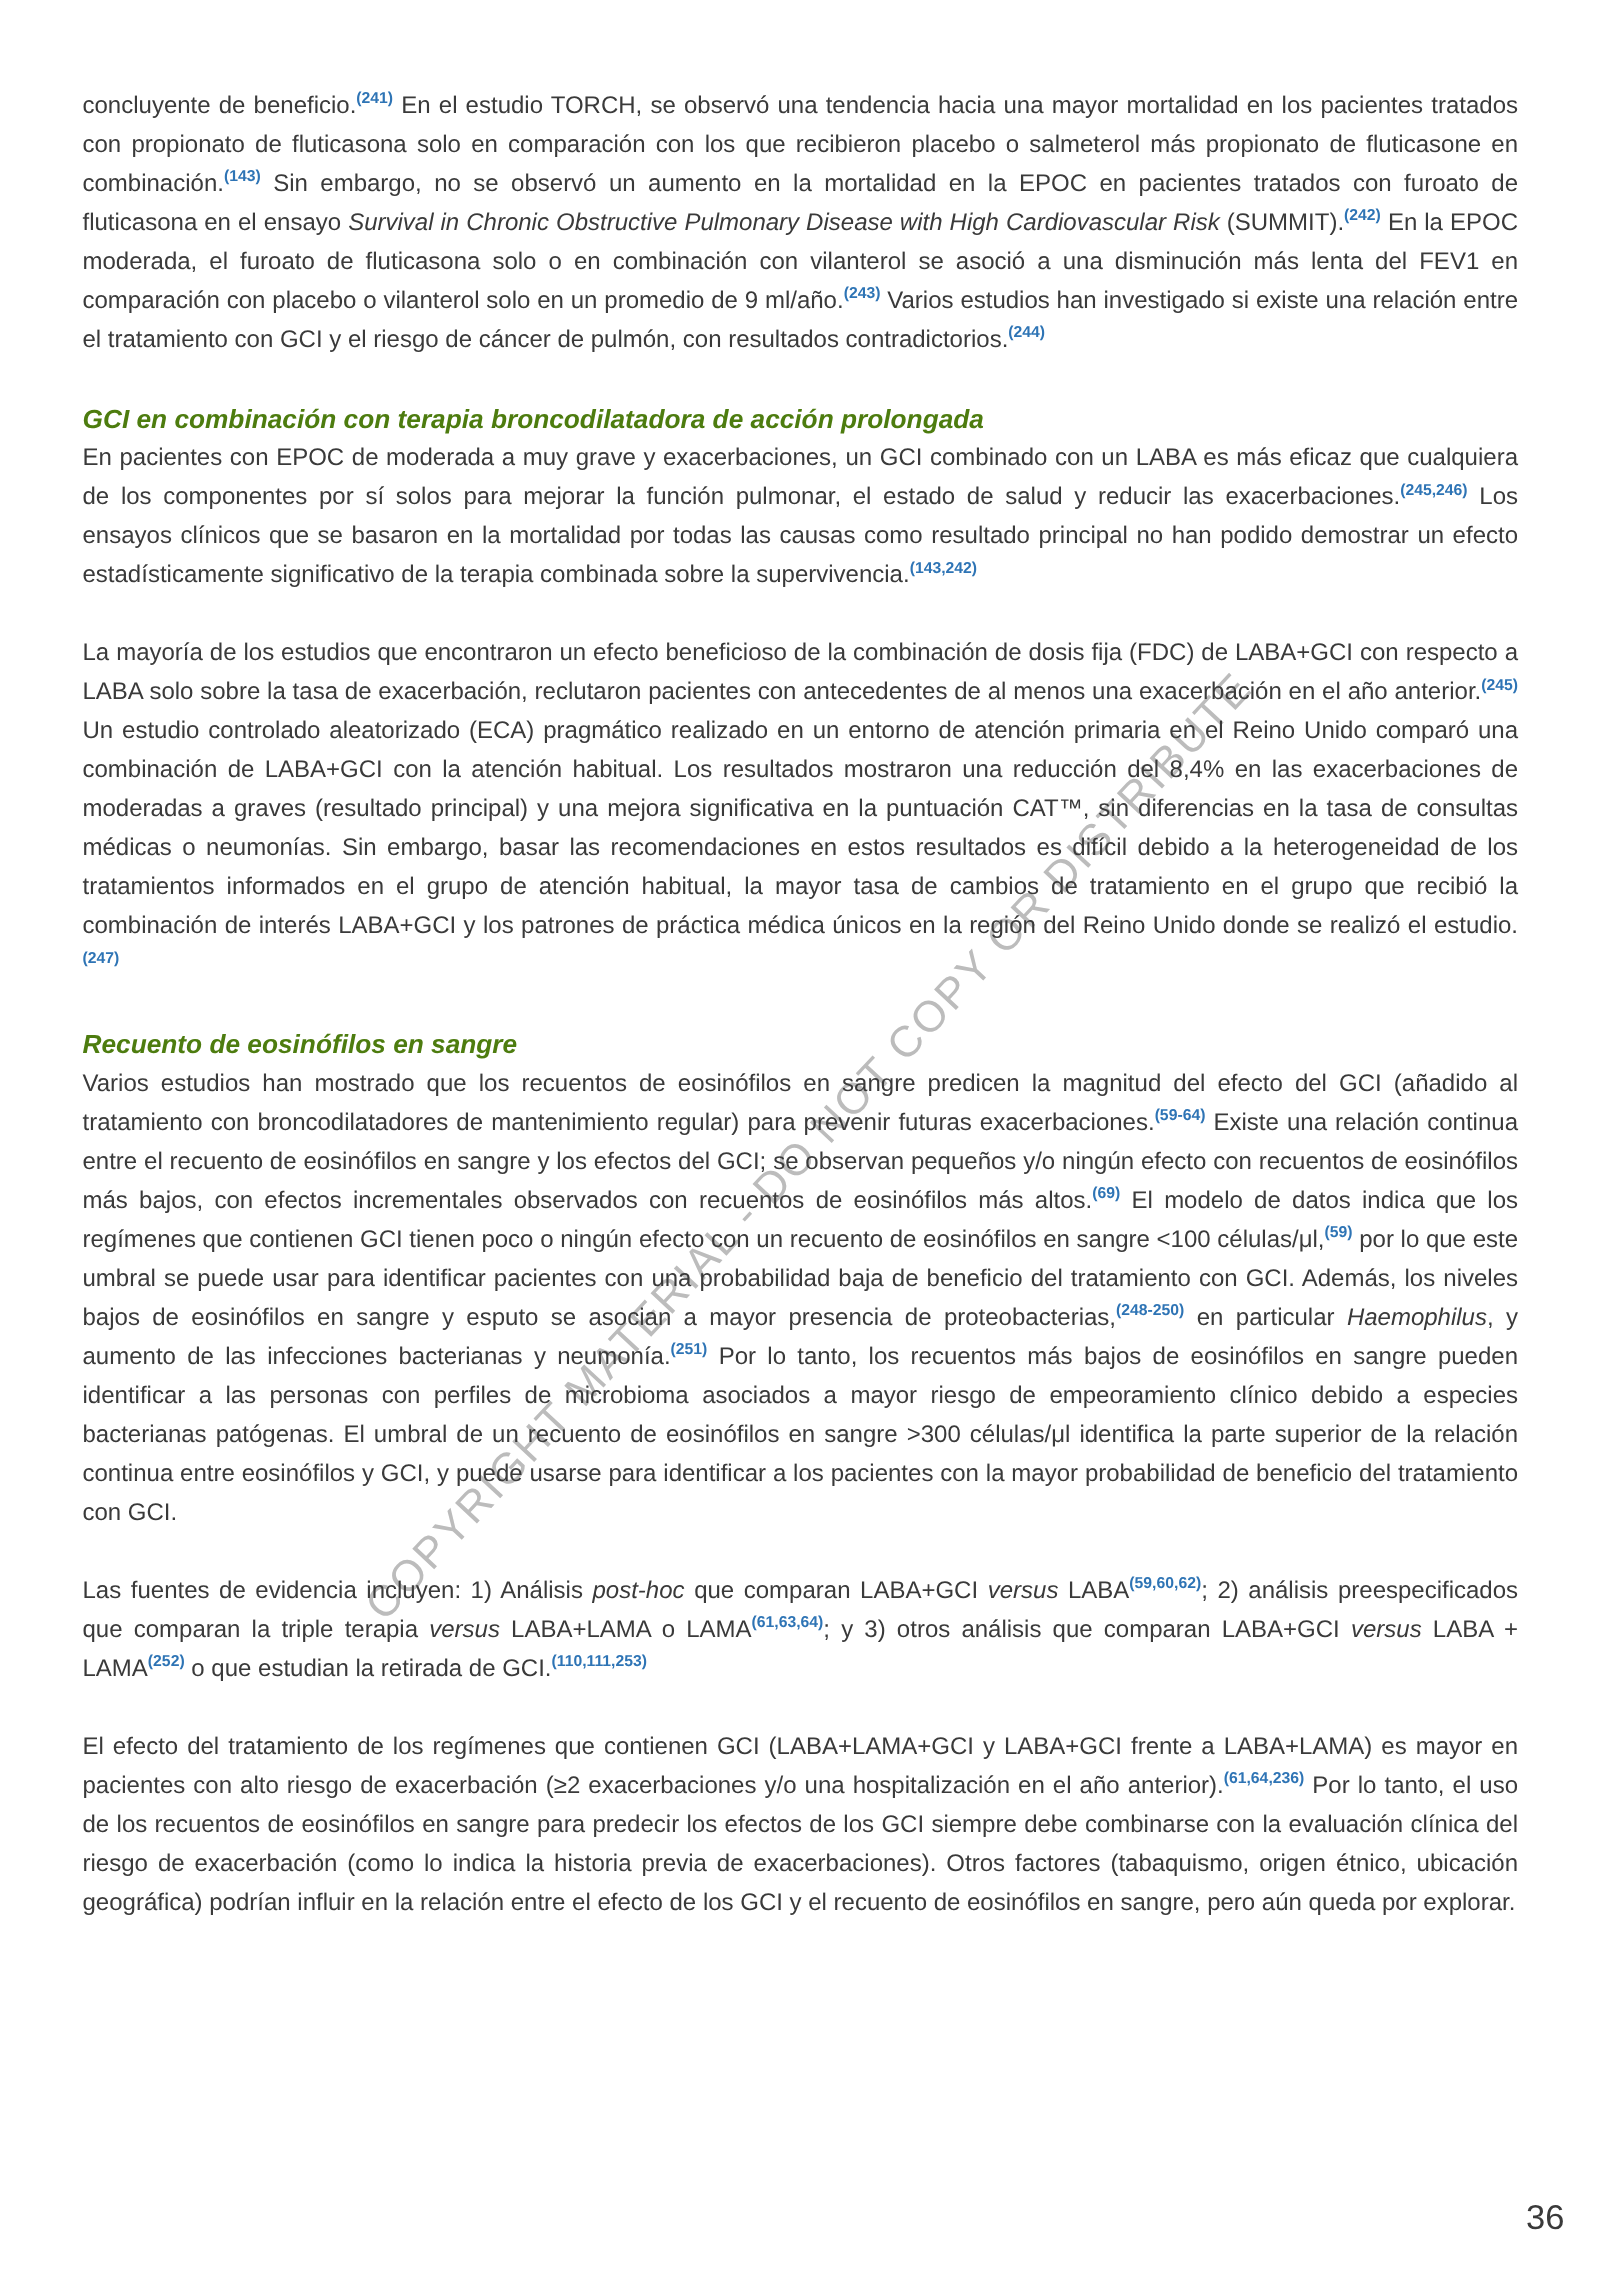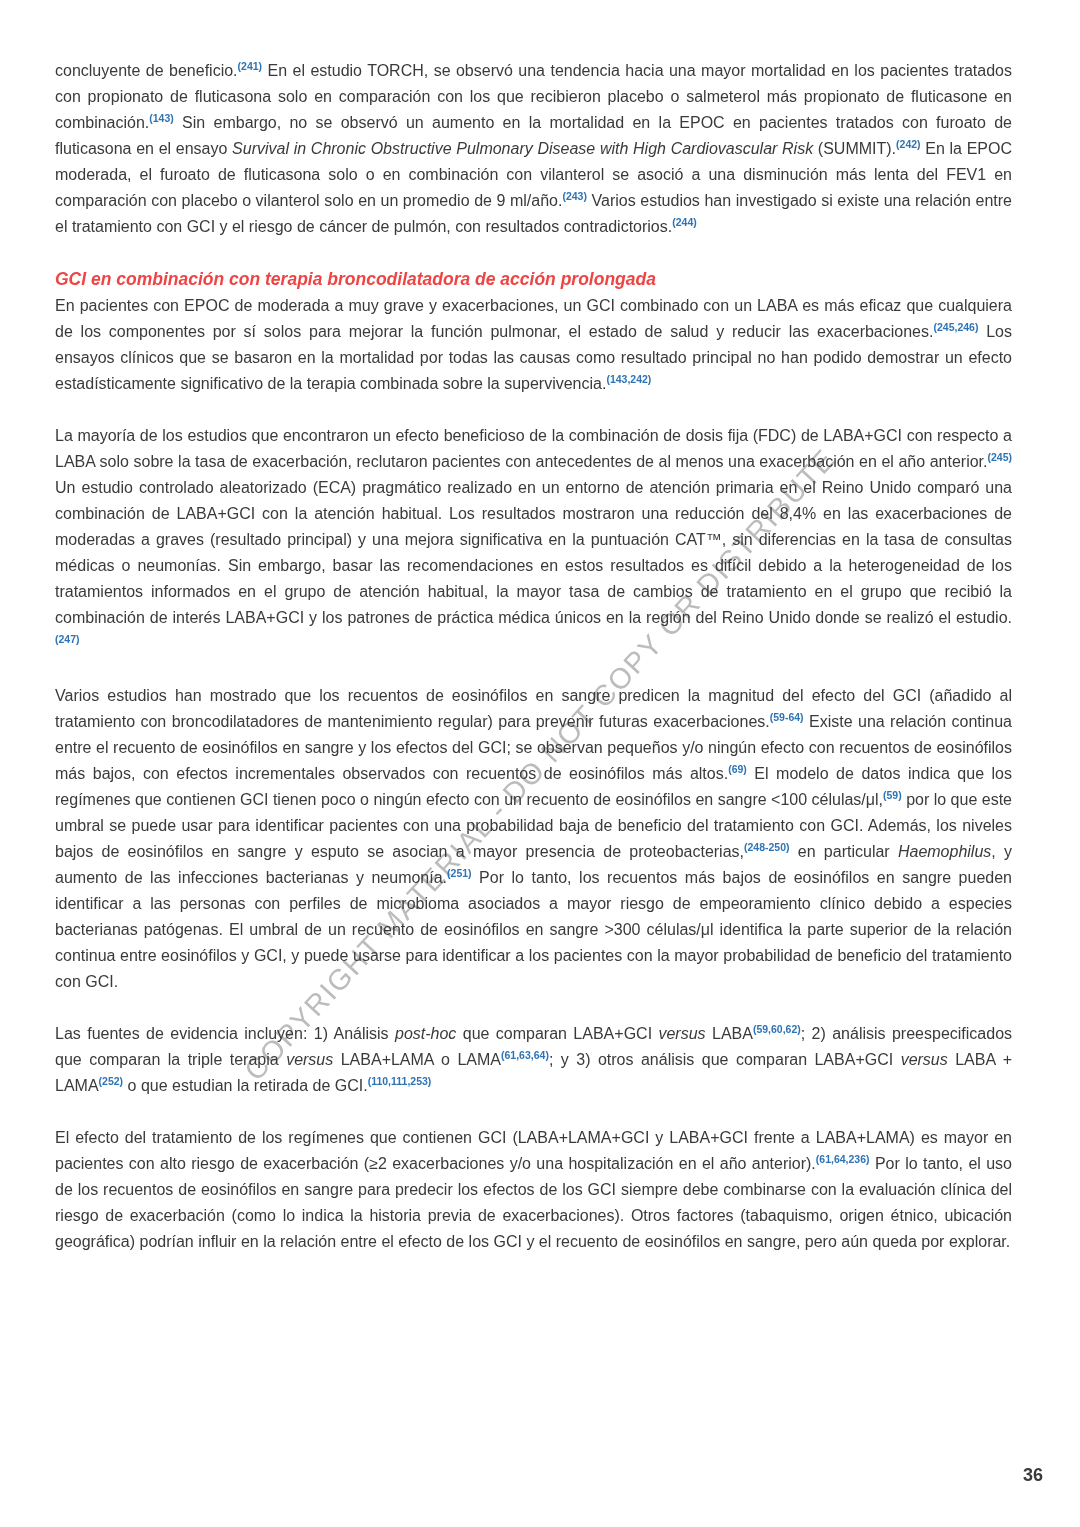--- a/index.html
+++ b/index.html
@@ -45,51 +45,51 @@
     font-size: 16px;
     line-height: 26px;
     color: #3a3a3a;
   }
   .content h2 {
     margin: 0;
     font-size: 17.5px;
     line-height: 27px;
     font-style: italic;
     font-weight: bold;
-    color: #ef4444;
+    color: #4d7c0f;
   }
   .content em {
     font-style: italic;
   }
   sup.ref {
     color: #2e74b5;
     font-size: 10.5px;
     font-weight: 700;
     line-height: 0;
   }
   .page-number {
     position: absolute;
     right: 37px;
     top: 1465px;
-    font-size: 18px;
+    font-size: 23px;
     color: #3a3a3a;
     z-index: 1;
-    font-weight: bold;
   }
 </style>
 </head>
 <body>
 
 <div class="page">
   <div class="watermark">COPYRIGHT MATERIAL - DO NOT COPY OR DISTRIBUTE</div>
 
   <div class="content">
       <p><span>concluyente de beneficio.</span><sup class="ref">(241)</sup><span> En el estudio TORCH, se observó una tendencia hacia una mayor mortalidad en los pacientes tratados con propionato de fluticasona solo en comparación con los que recibieron placebo o salmeterol más propionato de fluticasone en combinación.</span><sup class="ref">(143)</sup><span> Sin embargo, no se observó un aumento en la mortalidad en la EPOC en pacientes tratados con furoato de fluticasona en el ensayo </span><em>Survival in Chronic Obstructive Pulmonary Disease with High Cardiovascular Risk</em><span> (SUMMIT).</span><sup class="ref">(242)</sup><span> En la EPOC moderada, el furoato de fluticasona solo o en combinación con vilanterol se asoció a una disminución más lenta del FEV1 en comparación con placebo o vilanterol solo en un promedio de 9 ml/año.</span><sup class="ref">(243)</sup><span> Varios estudios han investigado si existe una relación entre el tratamiento con GCI y el riesgo de cáncer de pulmón, con resultados contradictorios.</span><sup class="ref">(244)</sup></p>
       <h2>GCI en combinación con terapia broncodilatadora de acción prolongada</h2>
       <p><span>En pacientes con EPOC de moderada a muy grave y exacerbaciones, un GCI combinado con un LABA es más eficaz que cualquiera de los componentes por sí solos para mejorar la función pulmonar, el estado de salud y reducir las exacerbaciones.</span><sup class="ref">(245,246)</sup><span> Los ensayos clínicos que se basaron en la mortalidad por todas las causas como resultado principal no han podido demostrar un efecto estadísticamente significativo de la terapia combinada sobre la supervivencia.</span><sup class="ref">(143,242)</sup></p>
       <p><span>La mayoría de los estudios que encontraron un efecto beneficioso de la combinación de dosis fija (FDC) de LABA+GCI con respecto a LABA solo sobre la tasa de exacerbación, reclutaron pacientes con antecedentes de al menos una exacerbación en el año anterior.</span><sup class="ref">(245)</sup><span> Un estudio controlado aleatorizado (ECA) pragmático realizado en un entorno de atención primaria en el Reino Unido comparó una combinación de LABA+GCI con la atención habitual. Los resultados mostraron una reducción del 8,4% en las exacerbaciones de moderadas a graves (resultado principal) y una mejora significativa en la puntuación CAT™, sin diferencias en la tasa de consultas médicas o neumonías. Sin embargo, basar las recomendaciones en estos resultados es difícil debido a la heterogeneidad de los tratamientos informados en el grupo de atención habitual, la mayor tasa de cambios de tratamiento en el grupo que recibió la combinación de interés LABA+GCI y los patrones de práctica médica únicos en la región del Reino Unido donde se realizó el estudio.</span><sup class="ref">(247)</sup></p>
+      <h2>Recuento de eosinófilos en sangre</h2>
       <p><span>Varios estudios han mostrado que los recuentos de eosinófilos en sangre predicen la magnitud del efecto del GCI (añadido al tratamiento con broncodilatadores de mantenimiento regular) para prevenir futuras exacerbaciones.</span><sup class="ref">(59-64)</sup><span> Existe una relación continua entre el recuento de eosinófilos en sangre y los efectos del GCI; se observan pequeños y/o ningún efecto con recuentos de eosinófilos más bajos, con efectos incrementales observados con recuentos de eosinófilos más altos.</span><sup class="ref">(69)</sup><span> El modelo de datos indica que los regímenes que contienen GCI tienen poco o ningún efecto con un recuento de eosinófilos en sangre &lt;100 células/μl,</span><sup class="ref">(59)</sup><span> por lo que este umbral se puede usar para identificar pacientes con una probabilidad baja de beneficio del tratamiento con GCI. Además, los niveles bajos de eosinófilos en sangre y esputo se asocian a mayor presencia de proteobacterias,</span><sup class="ref">(248-250)</sup><span> en particular </span><em>Haemophilus</em><span>, y aumento de las infecciones bacterianas y neumonía.</span><sup class="ref">(251)</sup><span> Por lo tanto, los recuentos más bajos de eosinófilos en sangre pueden identificar a las personas con perfiles de microbioma asociados a mayor riesgo de empeoramiento clínico debido a especies bacterianas patógenas. El umbral de un recuento de eosinófilos en sangre &gt;300 células/μl identifica la parte superior de la relación continua entre eosinófilos y GCI, y puede usarse para identificar a los pacientes con la mayor probabilidad de beneficio del tratamiento con GCI.</span></p>
       <p><span>Las fuentes de evidencia incluyen: 1) Análisis </span><em>post-hoc</em><span> que comparan LABA+GCI </span><em>versus</em><span> LABA</span><sup class="ref">(59,60,62)</sup><span>; 2) análisis preespecificados que comparan la triple terapia </span><em>versus</em><span> LABA+LAMA o LAMA</span><sup class="ref">(61,63,64)</sup><span>; y 3) otros análisis que comparan LABA+GCI </span><em>versus</em><span> LABA + LAMA</span><sup class="ref">(252)</sup><span> o que estudian la retirada de GCI.</span><sup class="ref">(110,111,253)</sup></p>
       <p><span>El efecto del tratamiento de los regímenes que contienen GCI (LABA+LAMA+GCI y LABA+GCI frente a LABA+LAMA) es mayor en pacientes con alto riesgo de exacerbación (≥2 exacerbaciones y/o una hospitalización en el año anterior).</span><sup class="ref">(61,64,236)</sup><span> Por lo tanto, el uso de los recuentos de eosinófilos en sangre para predecir los efectos de los GCI siempre debe combinarse con la evaluación clínica del riesgo de exacerbación (como lo indica la historia previa de exacerbaciones). Otros factores (tabaquismo, origen étnico, ubicación geográfica) podrían influir en la relación entre el efecto de los GCI y el recuento de eosinófilos en sangre, pero aún queda por explorar.</span></p>
     </div>
 
   <div class="page-number">36</div>
 </div>
 
 </body></html>

